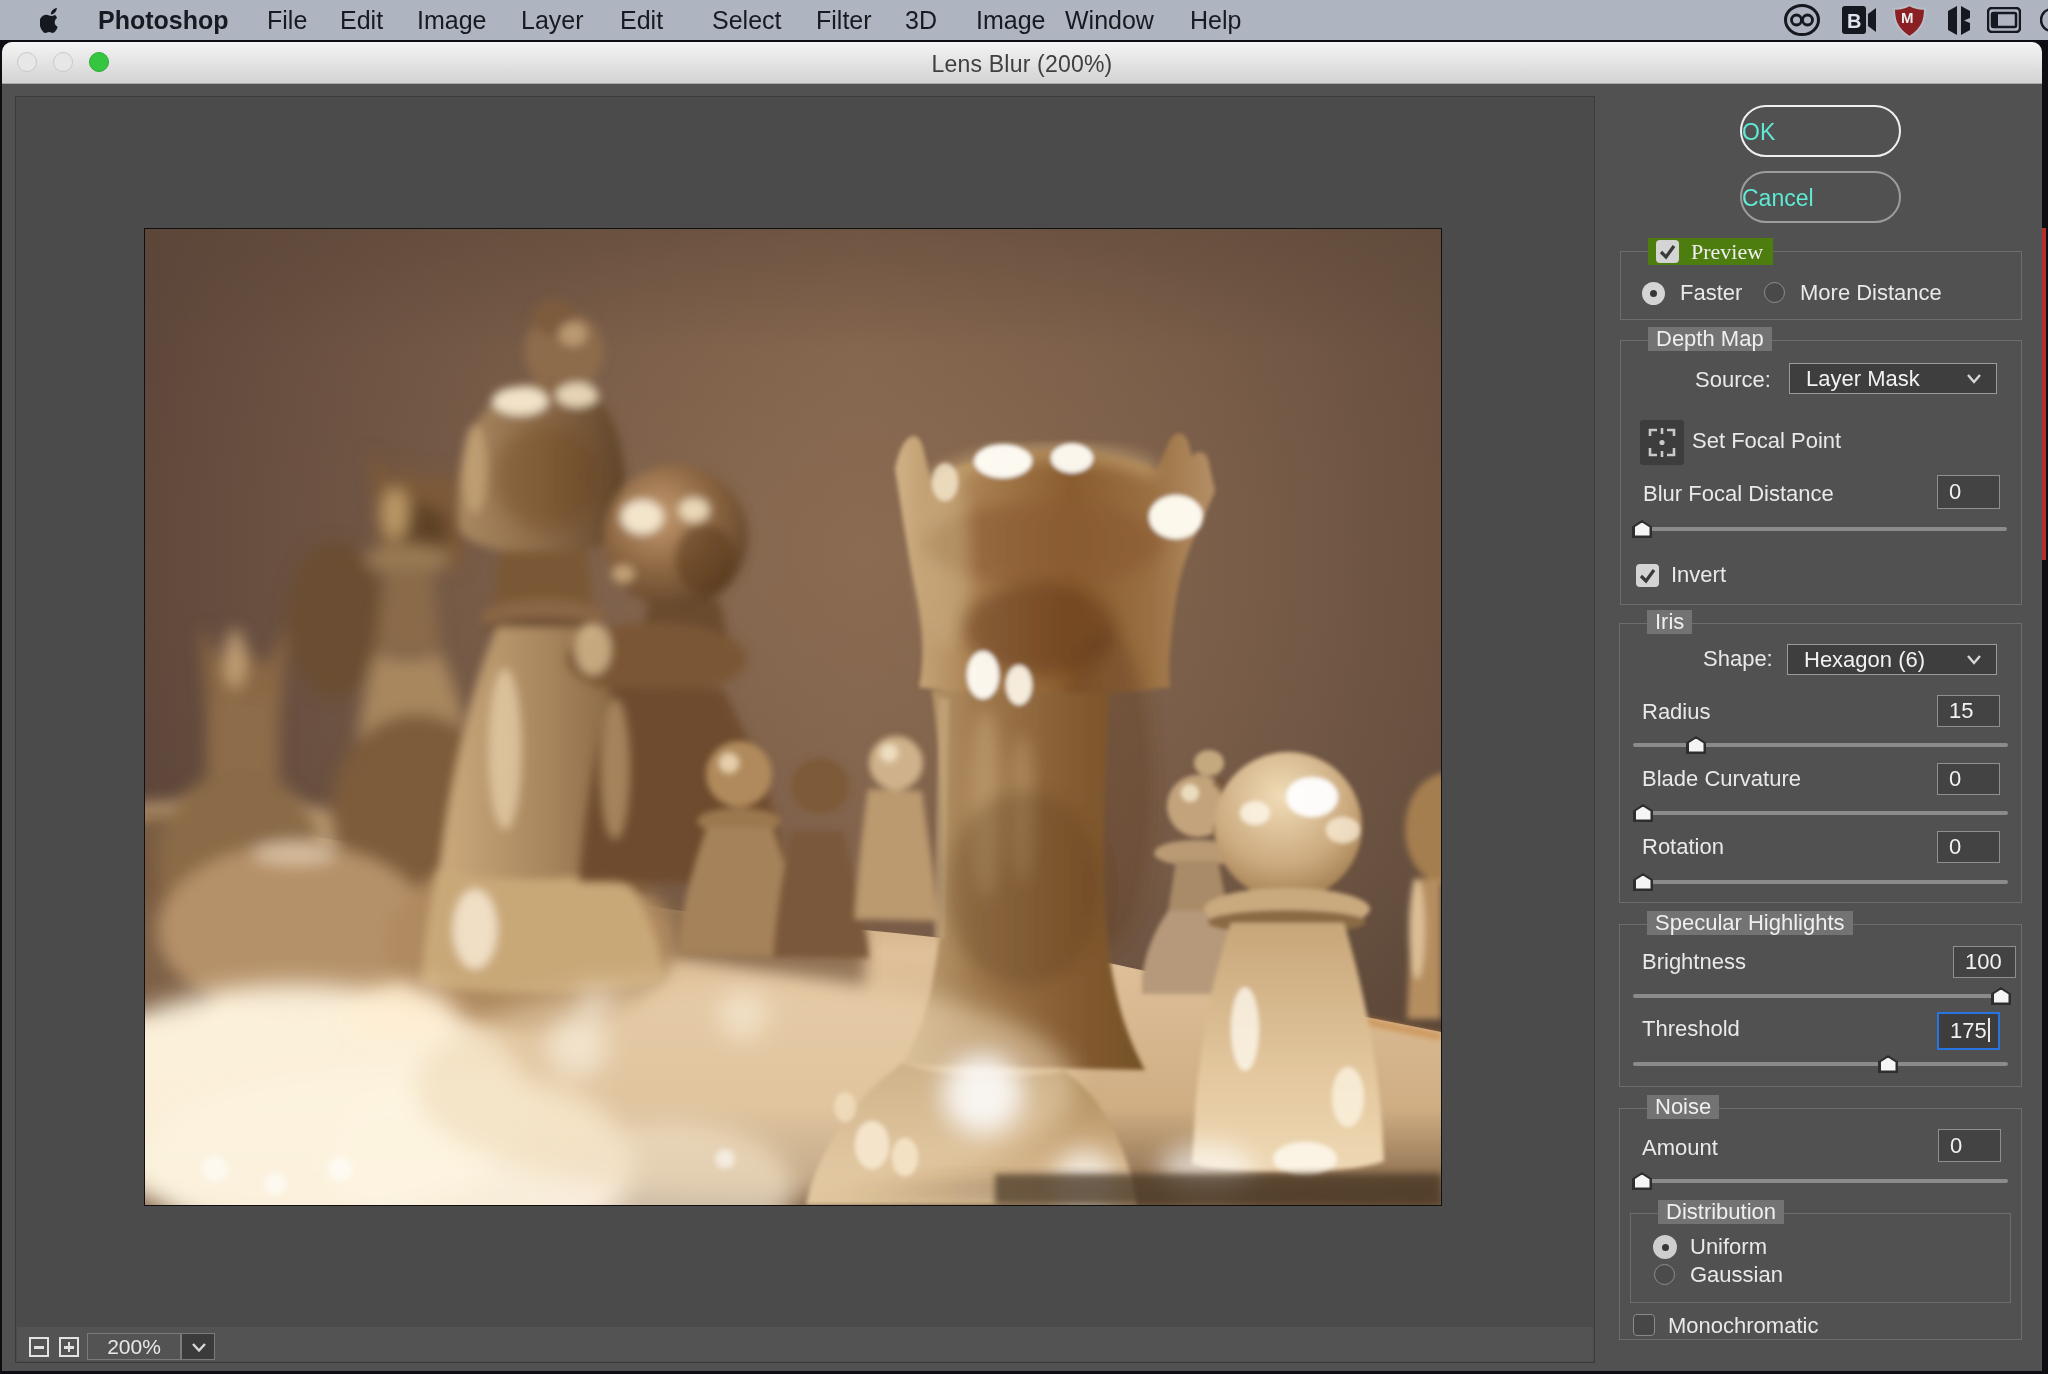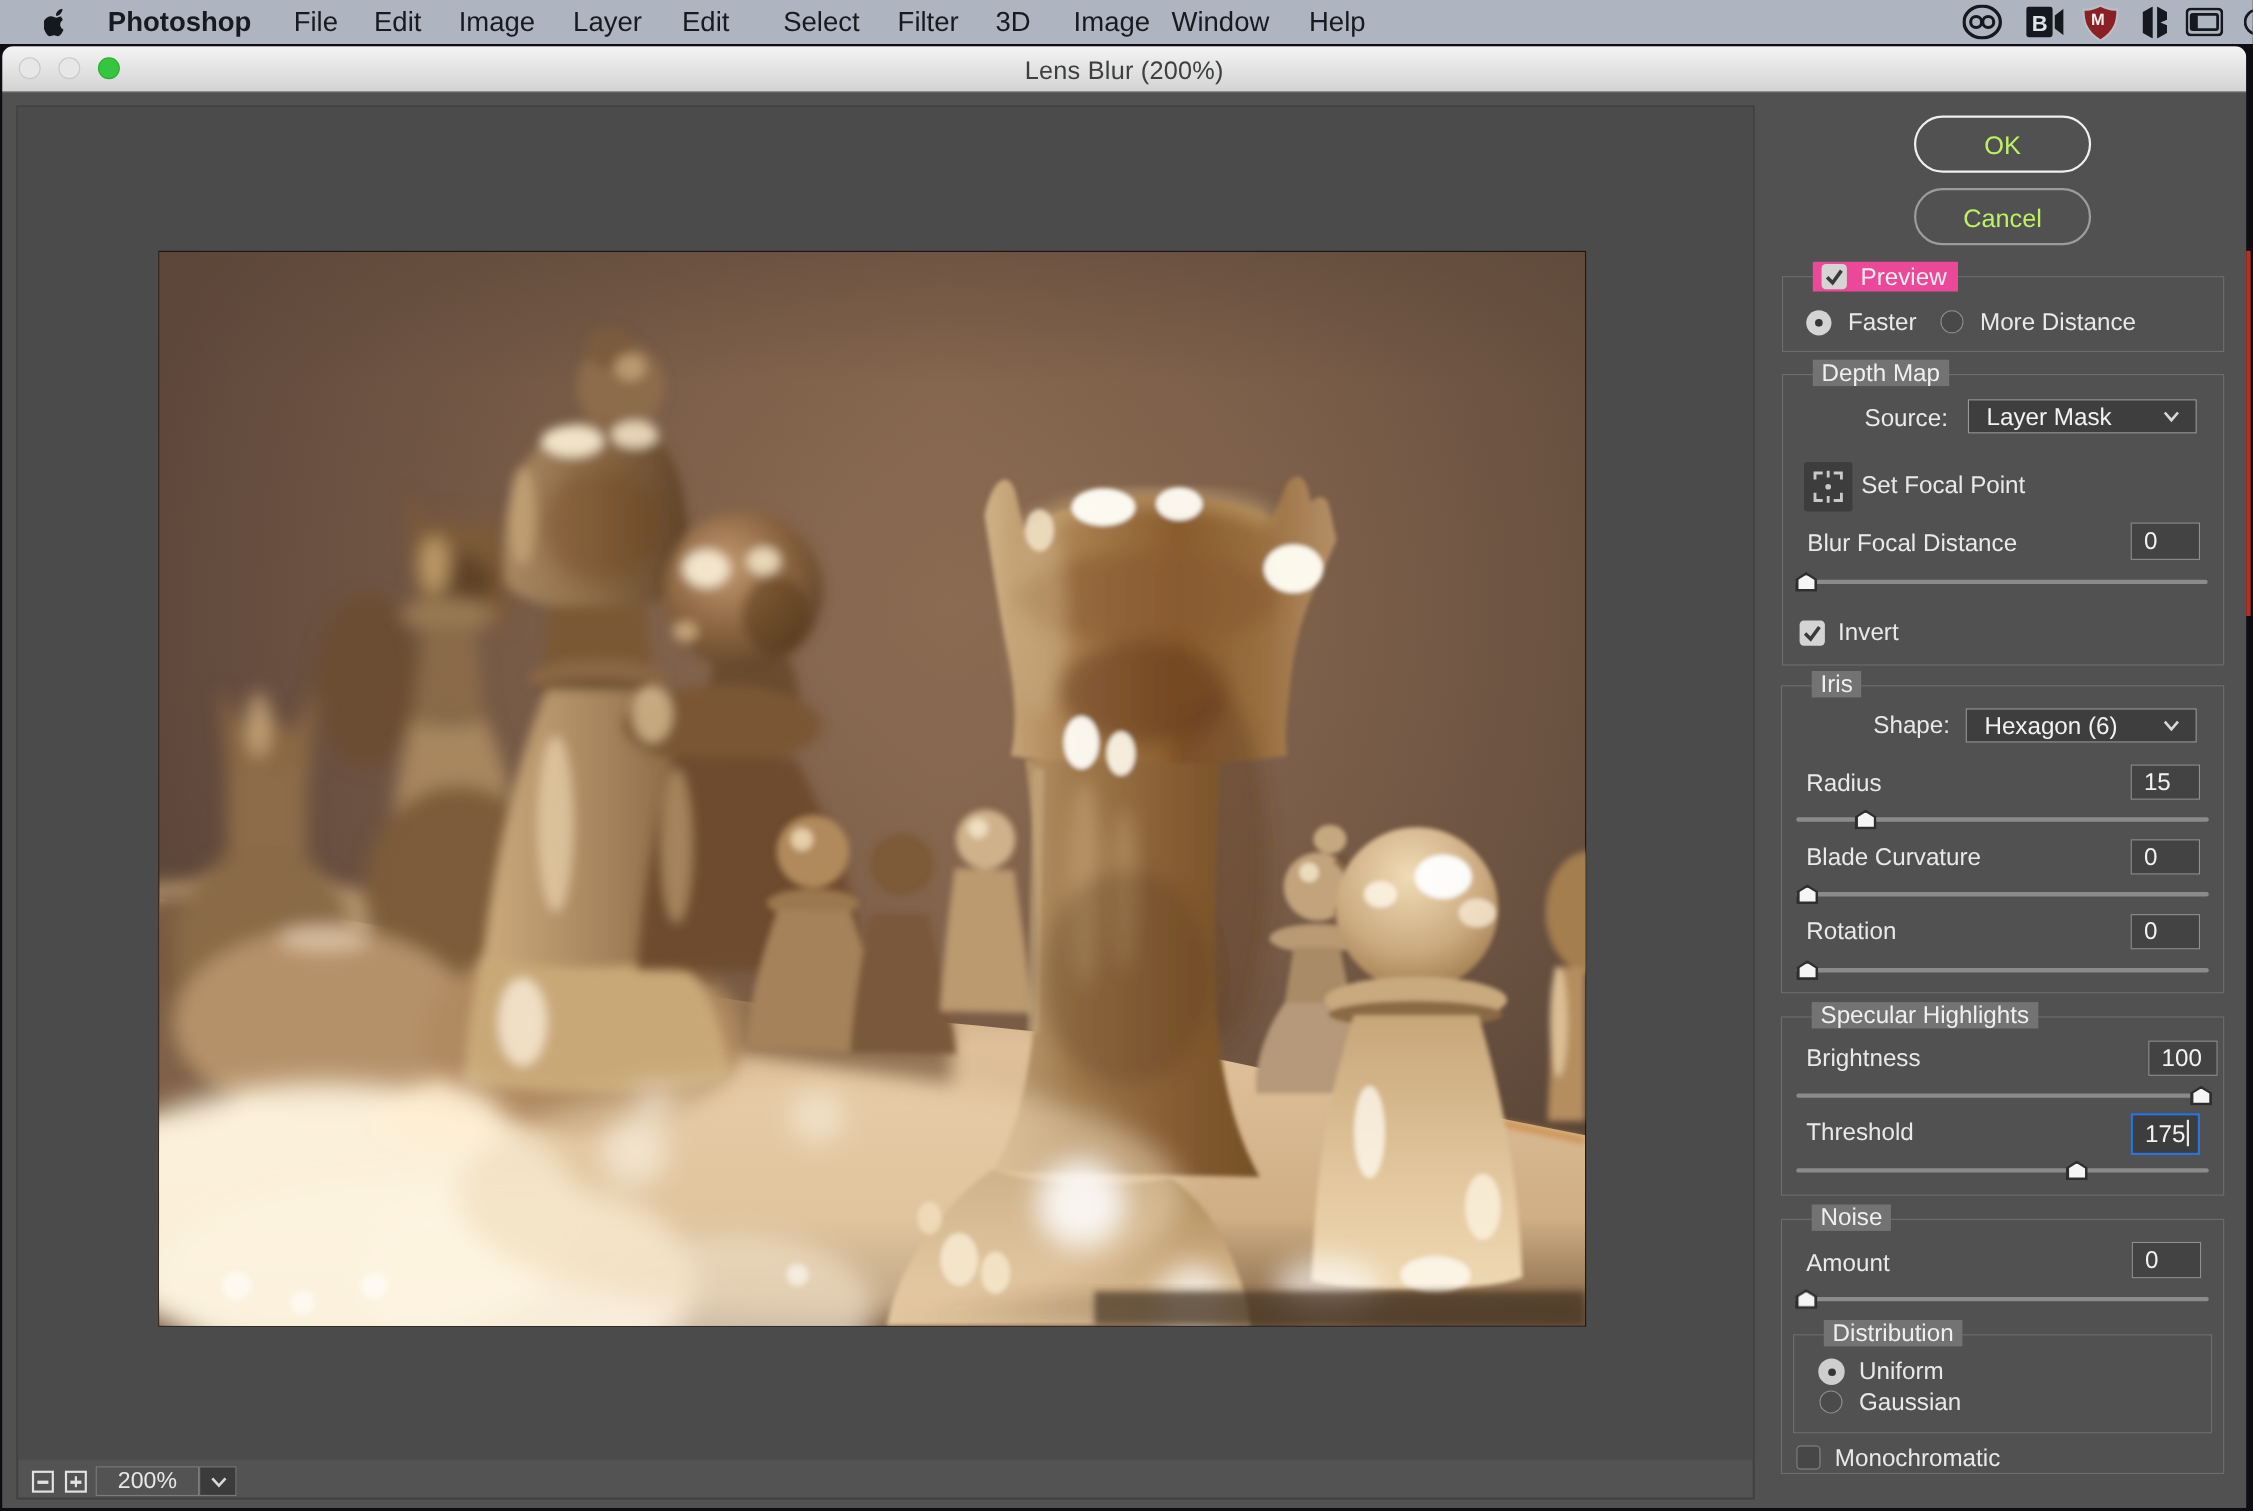--- a/index.html
+++ b/index.html
@@ -41,21 +41,21 @@
   .lbl { position:absolute; color:#e9e9e9; font-size:22px; white-space:nowrap; }
   .grp { position:absolute; border:1px solid #6d6d6d; }
   .leg { position:absolute; top:-13px; background:#737373; color:#efefef; font-size:22px; line-height:24px; padding:0 8px; white-space:nowrap; }
   .vbox { position:absolute; width:63px; height:34px; background:#434343; border:1px solid #8f8f8f; color:#f2f2f2; font-size:22px; line-height:32px; padding-left:11px; }
   .track { position:absolute; height:4px; border-radius:2px; background:#8b8b8b; }
   .thumbO { position:absolute; width:20px; height:18px; background:#2e2e2e; clip-path:polygon(50% 0, 100% 36%, 100% 100%, 0 100%, 0 36%); }
   .thumbI { position:absolute; left:2.5px; top:2.5px; width:15px; height:13px; background:#f5f5f5; clip-path:polygon(50% 0, 100% 36%, 100% 100%, 0 100%, 0 36%); }
   .cb { position:absolute; width:23px; height:23px; background:#d4d4d4; border-radius:4px; }
   .cbx { position:absolute; width:22px; height:22px; background:#474747; border:1px solid #8a8a8a; border-radius:4px; }
   .dd { position:absolute; height:31px; background:#3e3e3e; border:1px solid #9a9a9a; color:#f2f2f2; font-size:22px; line-height:29px; }
-  .btn { position:absolute; width:161px; height:52px; border-radius:26px; color:#bef264; font-size:23px; text-align:center; line-height:50px; }
+  .btn { position:absolute; width:161px; height:52px; border-radius:26px; color:#5eead4; font-size:23px; text-align:left; line-height:50px; }
 </style>
 </head>
 <body>
 <div id="menubar">
   <svg class="abs" style="left:40px; top:8px;" width="22" height="26" viewBox="0 0 22 26">
     <path fill="#15181e" d="M15.2,4.2c1.1-1.3,1.8-3.1,1.6-4.2c-1.5,0.1-3.3,1-4.4,2.3c-1,1.1-1.8,2.9-1.5,4.1C12.6,6.5,14.2,5.5,15.2,4.2z"></path>
     <path fill="#15181e" d="M16.8,6.7c-2.4-0.1-4.4,1.4-5.6,1.4c-1.2,0-2.9-1.3-4.8-1.3C3.9,6.9,1.6,8.3,0.4,10.5c-2,3.5-0.5,8.7 1.4,11.5c1,1.4,2.1,3 3.6,2.9c1.4-0.1,2-0.9,3.7-0.9c1.7,0,2.2,0.9,3.7,0.9c1.5,0,2.5-1.4,3.4-2.8c1.1-1.6,1.5-3.2,1.5-3.3 c0,0-2.9-1.1-3-4.5c0-2.8,2.3-4.1,2.4-4.2C15.9,7.1,13.8,6.8,16.8,6.7z"></path>
   </svg>
   <div class="mi" style="left:98px; font-weight:bold;">Photoshop</div>
   <div class="mi" style="left:267px;">File</div>
@@ -364,21 +364,21 @@
         <svg style="position:absolute; left:9px; top:8px;" width="16" height="11" viewBox="0 0 16 11">
             <path d="M2,2 L8,8.5 L14,2" fill="none" stroke="#d8d8d8" stroke-width="2.4"></path>
           </svg>
       </div>
     </div>
   </div>
   <div class="btn" style="left:1738px; top:63px; border:2px solid #f0f0f0;">OK</div>
   <div class="btn" style="left:1738px; top:129px; border:2px solid #9c9c9c;">Cancel</div>
 
   <div class="grp" style="left:1618px; top:209px; width:402px; height:69px;"></div>
-  <div style="position:absolute; left:1646px; top:196px; background:#ec4899; padding:0 10px 0 8px; height:27px;">
+  <div style="position:absolute; left:1646px; top:196px; background:#4d7c0f; padding:0 10px 0 8px; height:27px;font-family:Liberation Serif, serif;">
     <div class="cb" style="position:relative; left:0; top:2px; display:inline-block; vertical-align:top;">
       <svg width="23" height="23" viewBox="0 0 23 23">
           <path d="M5,12 L10,17 L18,6" fill="none" stroke="#3a3a3a" stroke-width="3.2"></path>
         </svg>
     </div>
     <span style="color:#efefef; font-size:22px; line-height:27px; margin-left:8px;">Preview</span>
   </div>
   <div class="abs" style="left:1640px; top:240px; width:23px; height:23px; border-radius:50%; background:#d4d4d4;"></div>
   <div class="abs" style="left:1648px; top:248px; width:7px; height:7px; border-radius:50%; background:#363636;"></div>
   <div class="lbl" style="left:1678px; top:238px;">Faster</div>

